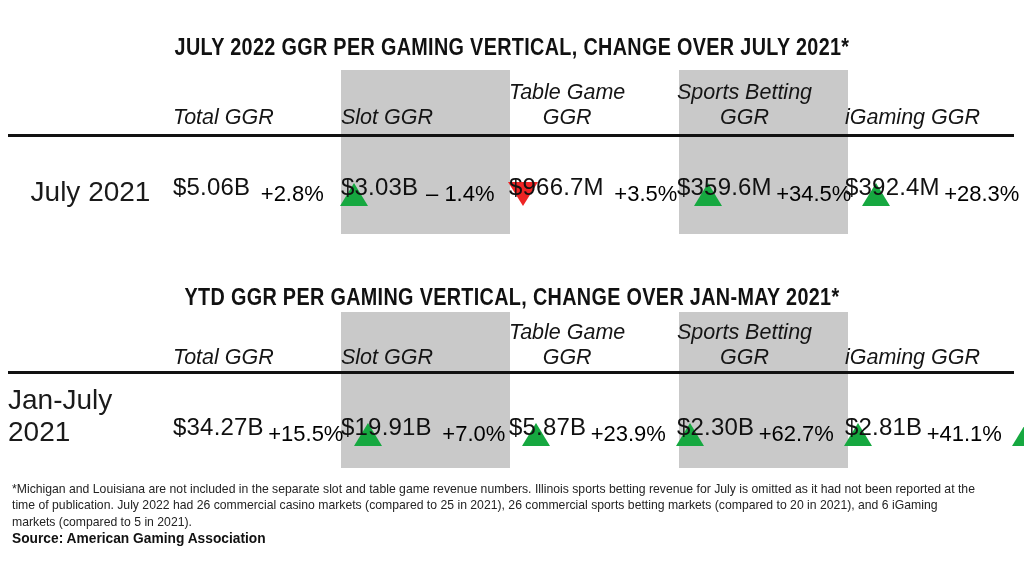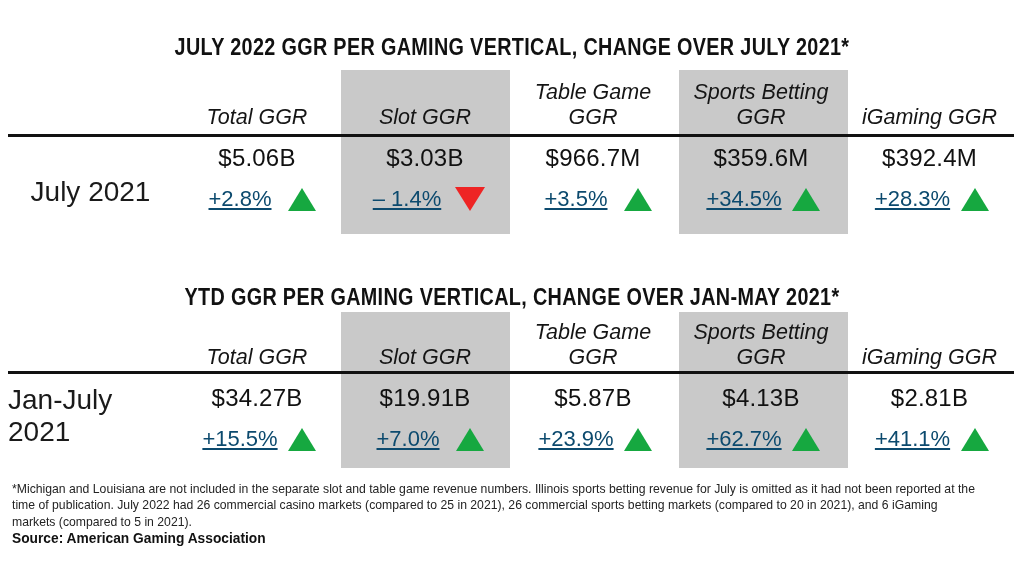--- a/index.html
+++ b/index.html
@@ -47,65 +47,62 @@
   .table {
     position: absolute;
     left: 8px;
     width: 1006px;
     display: grid;
     grid-template-columns: 165px 168px 168px 168px 168px 169px;
   }
   .head-cell {
     display: flex;
     align-items: flex-end;
-    justify-content: center;
     text-align: center;
     font-style: italic;
     font-size: 21.5px;
     line-height: 25px;
     color: #151515;
     padding-bottom: 4px;
     height: 66px;
   }
   .row-label {
     display: flex;
     align-items: flex-end;
     justify-content: center;
     font-size: 28px;
     color: #1a1a1a;
     height: 96px;
     padding-bottom: 22px;
   }
   .data-cell {
     height: 96px;
     display: flex;
-    flex-direction: column;
     align-items: center;
     justify-content: flex-start;
     padding-top: 10px;
   }
   .amount {
     font-size: 24px;
     color: #111111;
     letter-spacing: 0.2px;
   }
   .delta-line {
     margin-top: 14px;
     display: flex;
     align-items: center;
     justify-content: center;
     width: 100%;
     gap: 6px;
   }
   .pct {
     font-size: 22px;
-    color: #0c4a6e;
+    color: #000000;
     min-width: 84px;
     text-align: center;
-    text-decoration: underline;
   }
   .arrow {
     width: 0; height: 0;
     flex: 0 0 auto;
   }
   .arrow.up {
     border-left: 14px solid transparent;
     border-right: 14px solid transparent;
     border-bottom: 23px solid #16a840;
   }
@@ -266,21 +263,21 @@
 
     <div class="data-cell">
       <span class="amount">$5.87B</span>
       <span class="delta-line">
         <span class="pct">+23.9%</span>
         <span class="arrow up"></span>
       </span>
     </div>
 
     <div class="data-cell">
-      <span class="amount">$4.13B</span>
+      <span class="amount">$2.30B</span>
       <span class="delta-line">
         <span class="pct">+62.7%</span>
         <span class="arrow up"></span>
       </span>
     </div>
 
     <div class="data-cell">
       <span class="amount">$2.81B</span>
       <span class="delta-line">
         <span class="pct">+41.1%</span>

